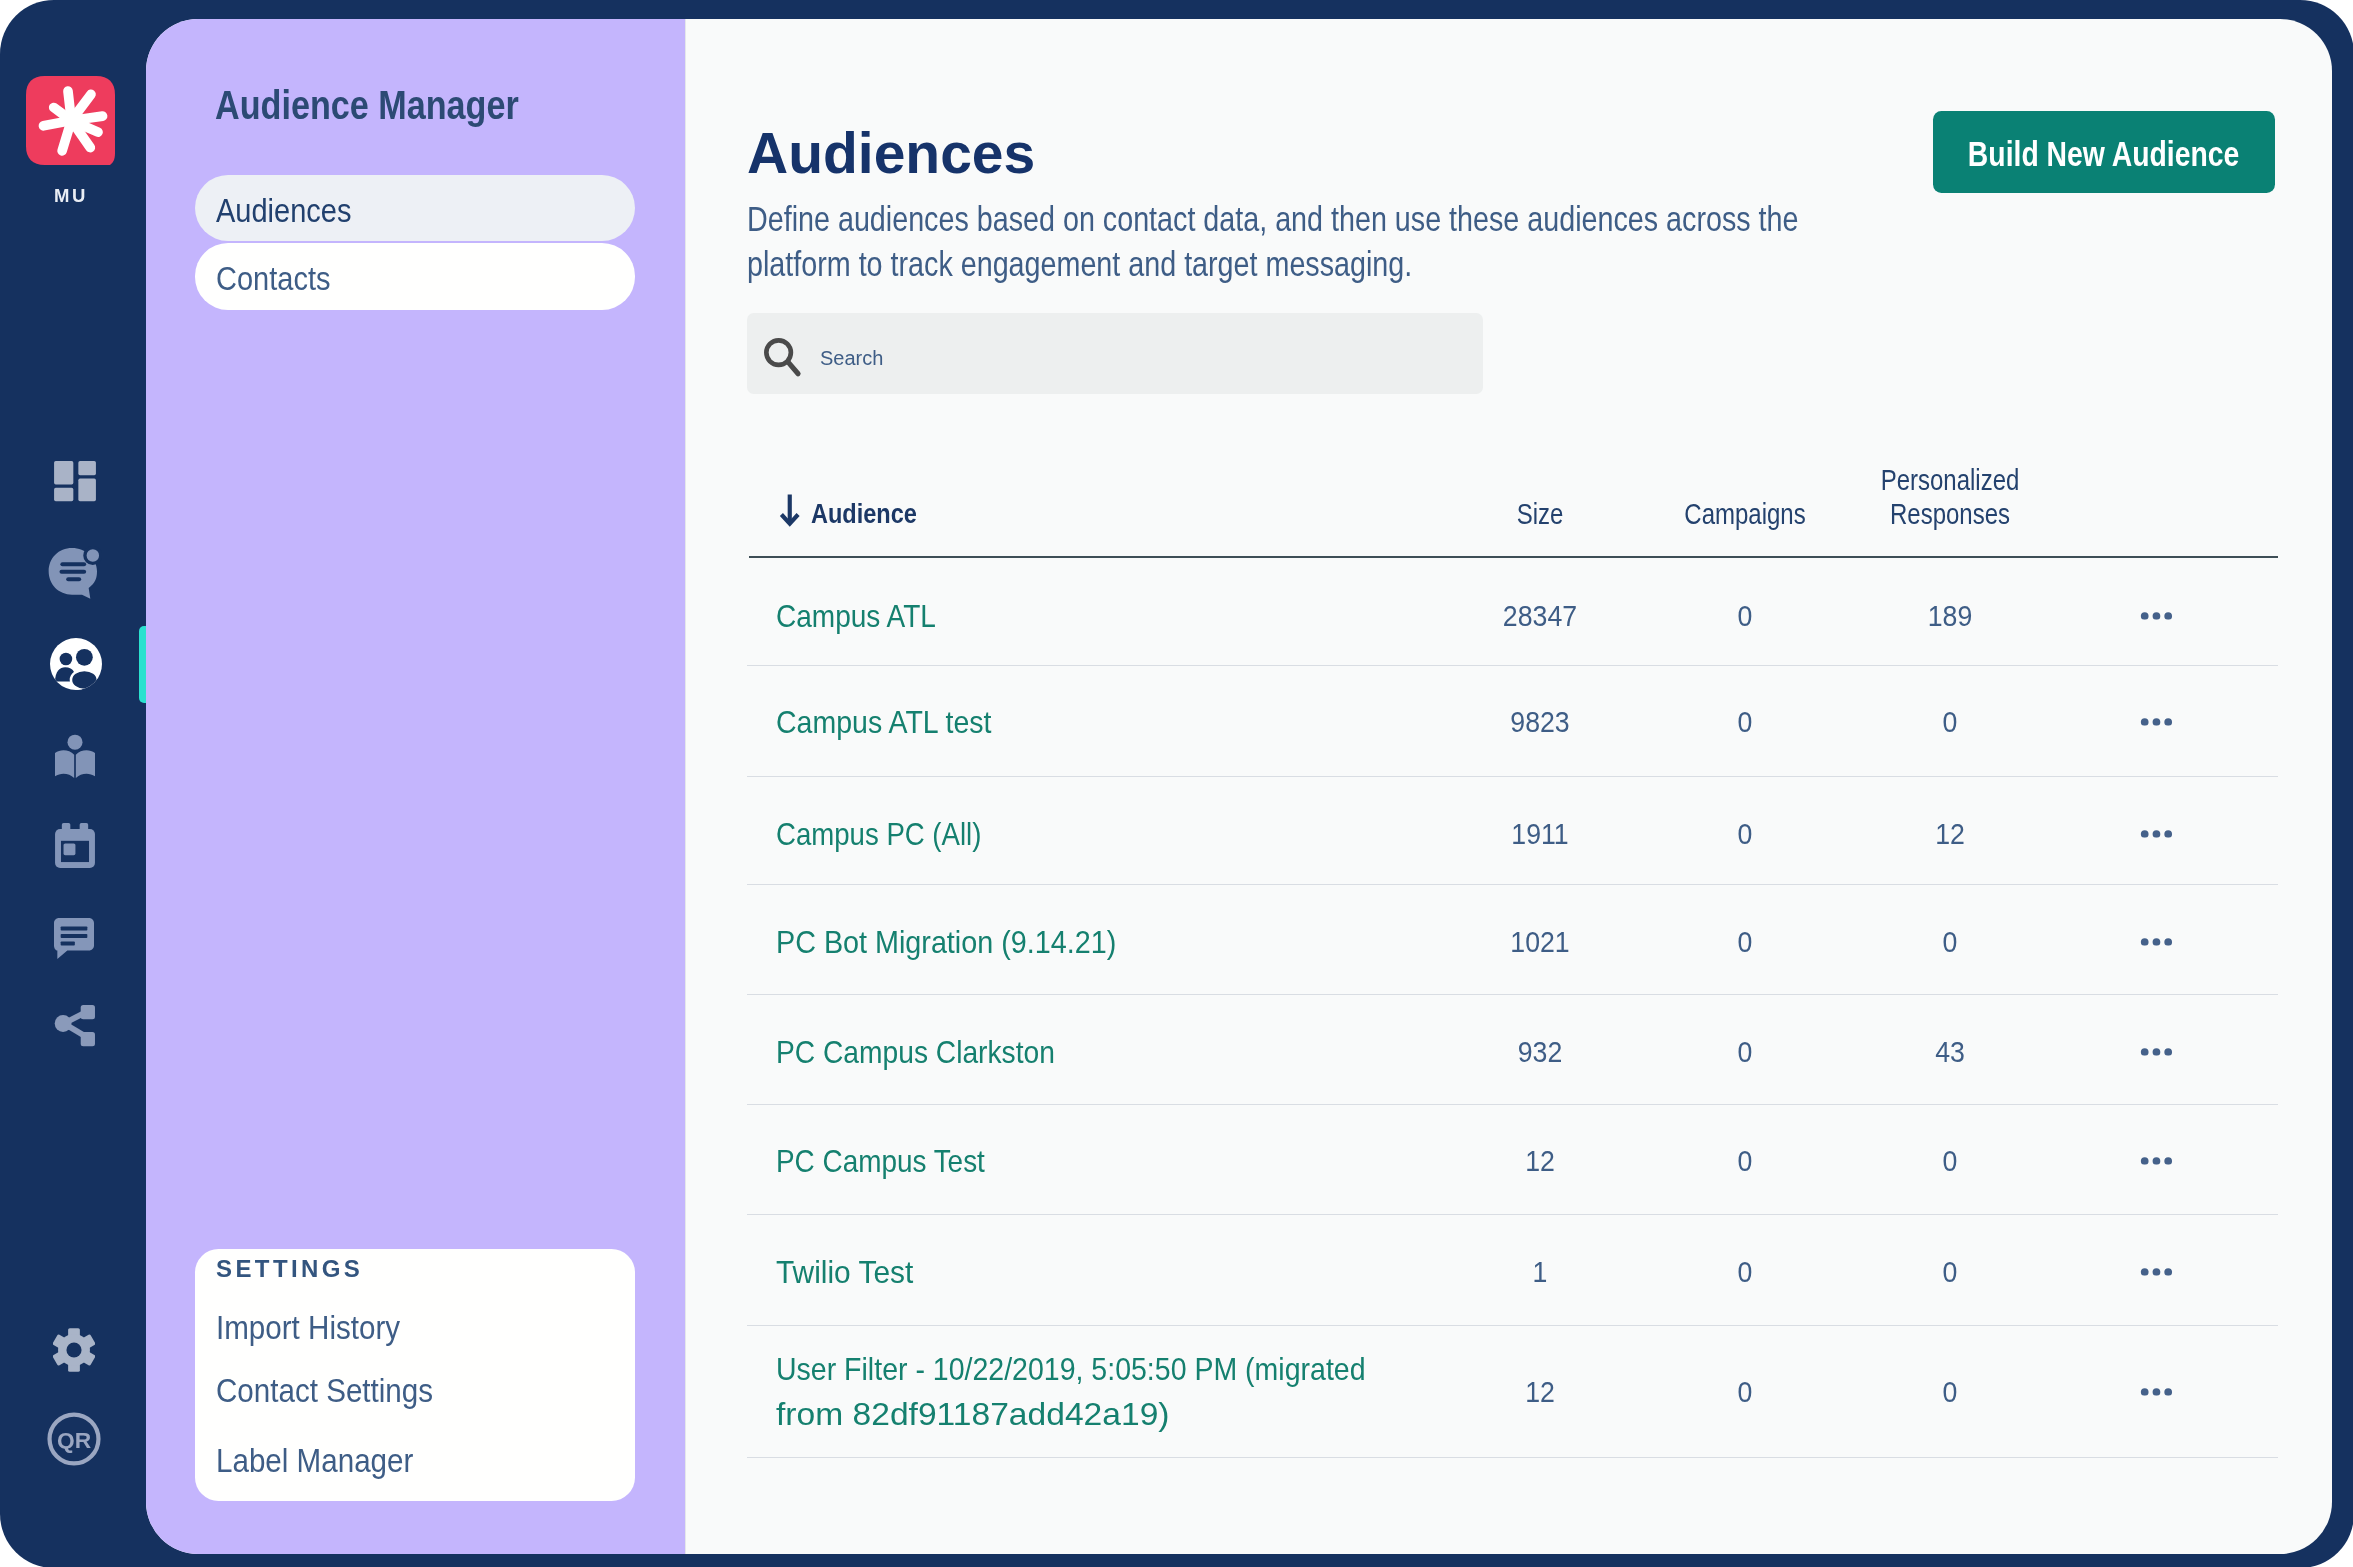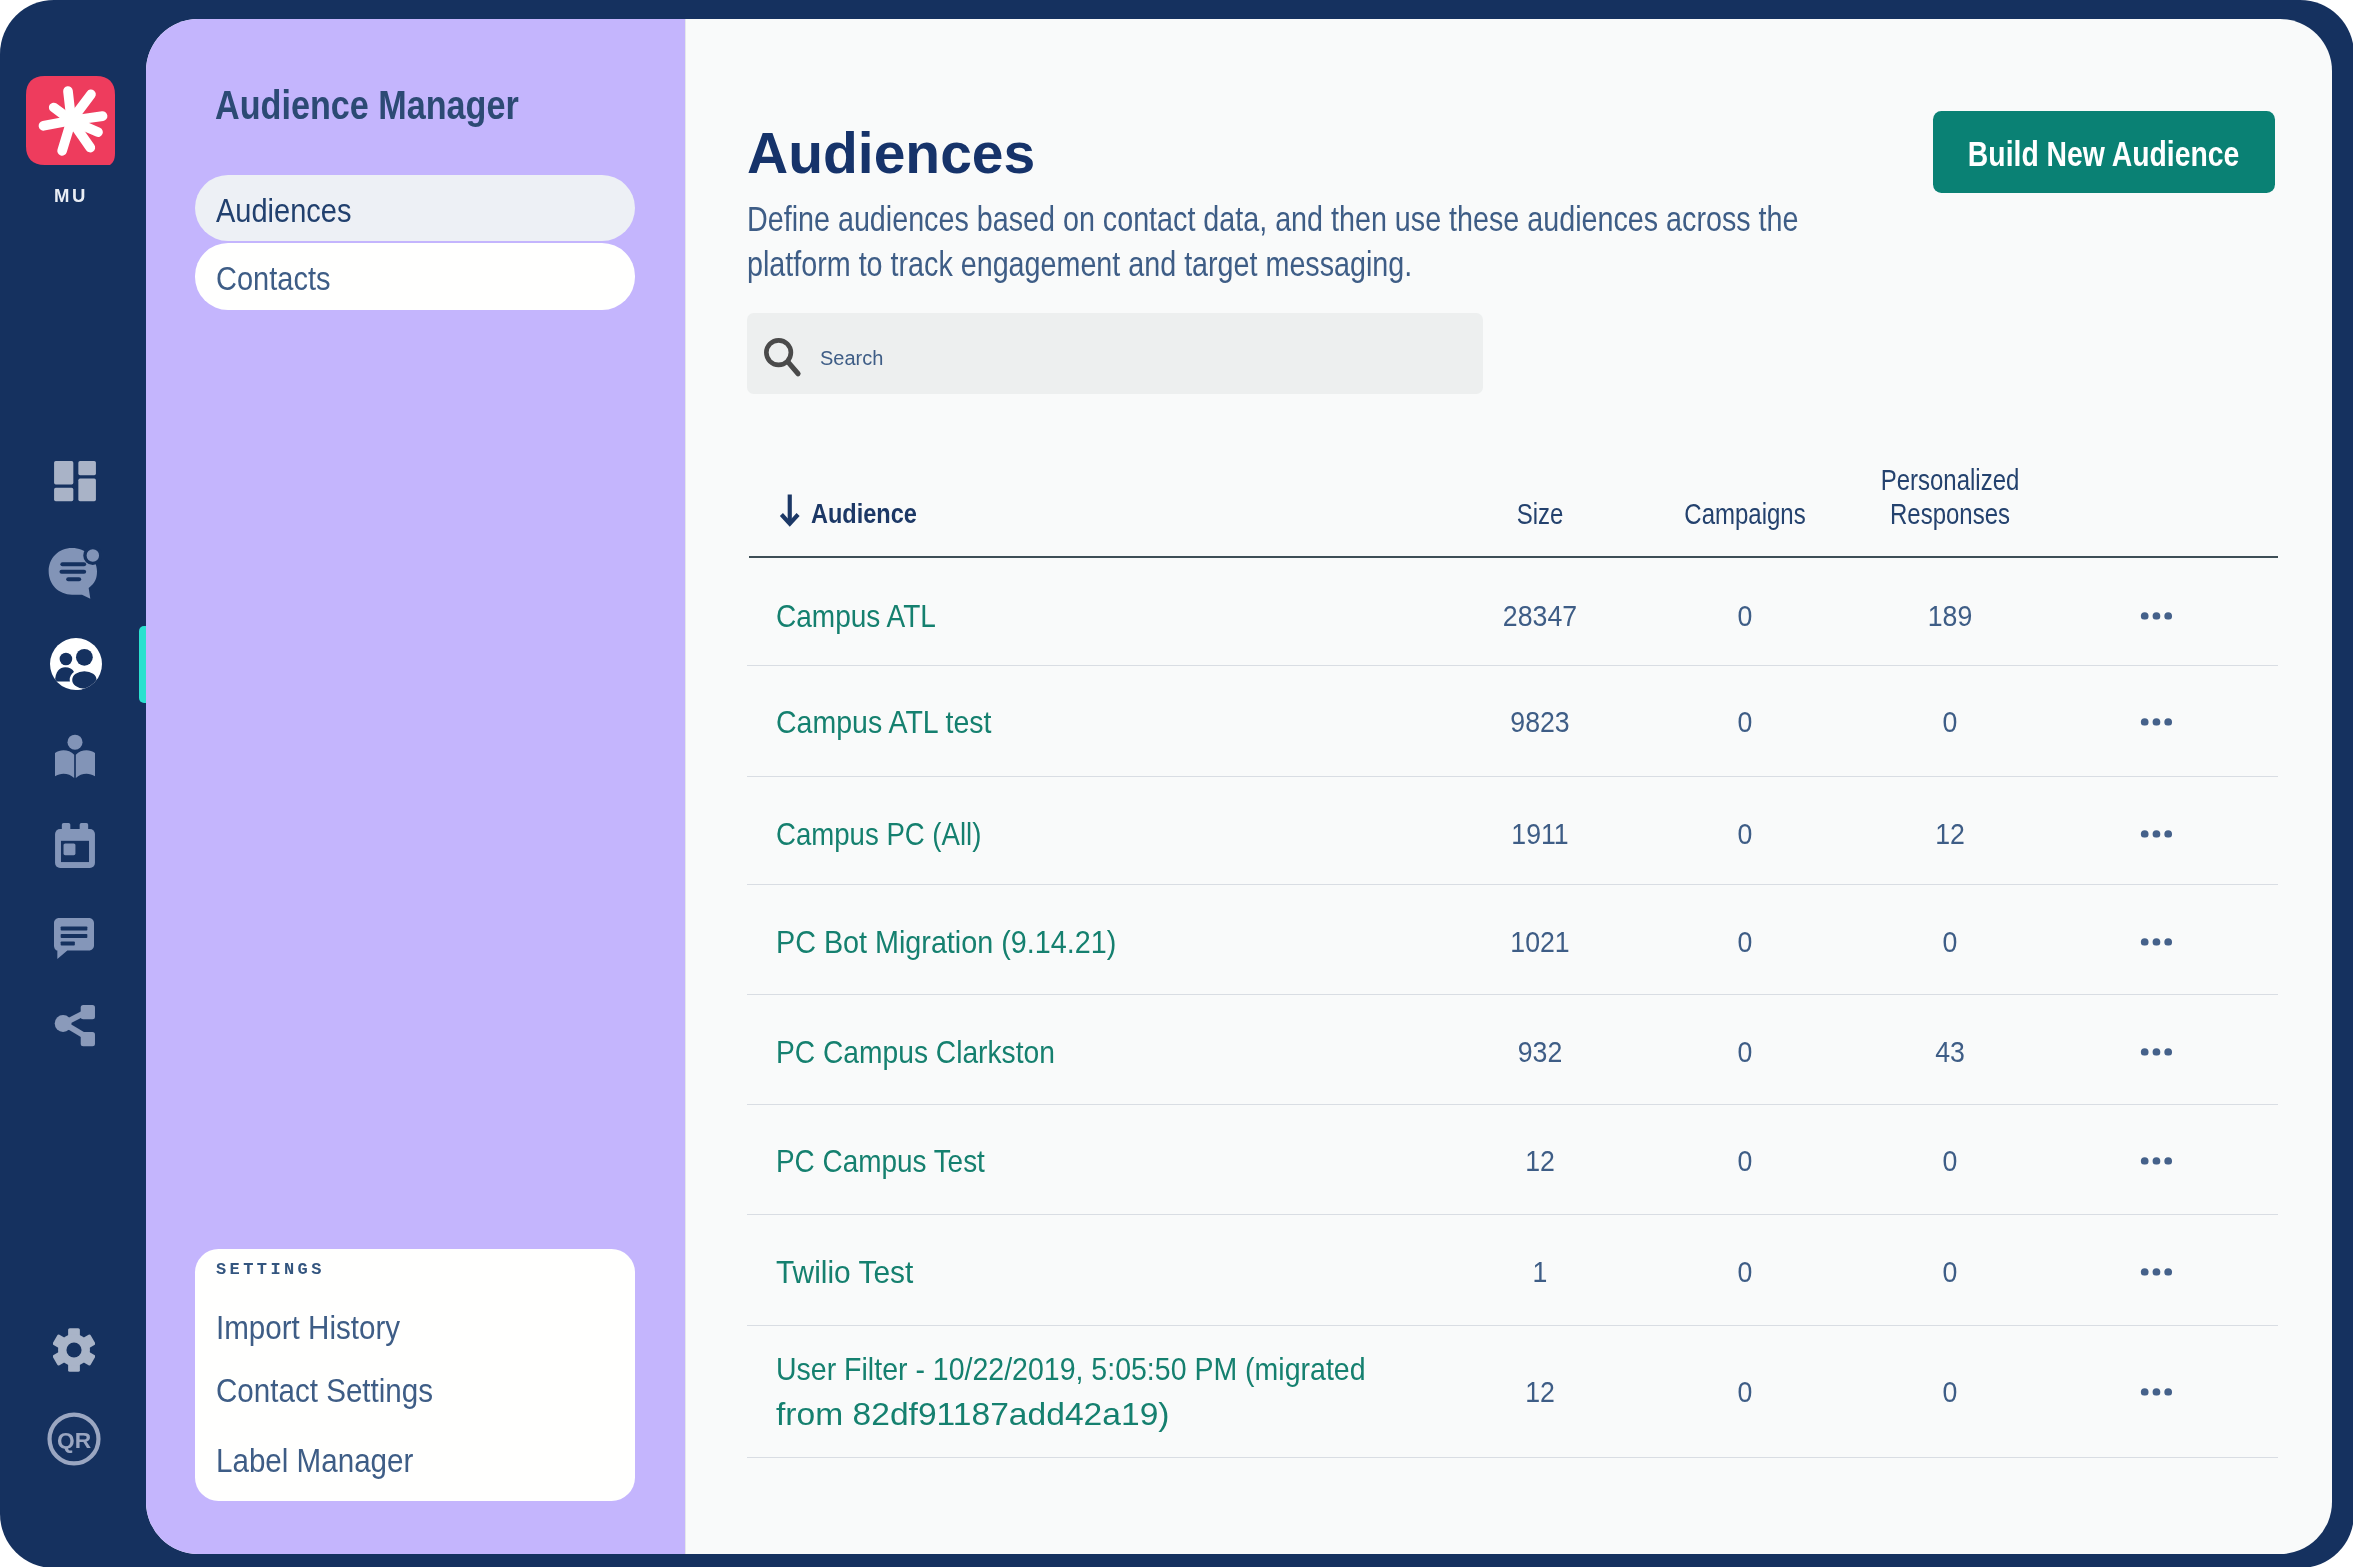--- a/index.html
+++ b/index.html
@@ -9,21 +9,21 @@
   .side{position:absolute;left:0;top:0;width:539px;height:100%;background:#c4b5fd;border-right:1.7px solid #e5e7ea;}
   .abs{position:absolute;}
   .cxy{transform:translate(-50%,-50%);}
   .logo{position:absolute;left:26px;top:76px;width:89px;height:89px;}
   .mu{position:absolute;left:71px;top:196px;color:#e9edf4;font-weight:bold;font-size:18.5px;letter-spacing:2.5px;}
   .tealbar{position:absolute;left:139px;top:626px;width:7.6px;height:77px;background:#2ae1cf;border-radius:5px 0 0 5px;}
   .sideTitle{position:absolute;left:69px;top:64px;font-size:40px;font-weight:bold;color:#2c4a74;transform:scaleX(0.854);transform-origin:0 0;white-space:nowrap;}
   .pill{position:absolute;left:49px;width:440px;border-radius:33px;}
   .pillTxt{font-size:34px;transform-origin:0 50%;white-space:nowrap;}
   .setw{position:absolute;left:49px;top:1230px;width:440px;height:252px;background:#fffffe;border-radius:23.5px;}
-  .settingsLbl{position:absolute;left:70px;top:1250px;transform:translateY(-50%);font-size:17px;font-weight:bold;letter-spacing:3.4px;color:#33557f;font-family:Liberation Mono, monospace;}
+  .settingsLbl{position:absolute;left:70px;top:1250px;transform:translateY(-50%);font-size:24px;font-weight:bold;letter-spacing:3.4px;color:#33557f;}
   .sideItem{position:absolute;left:70px;transform:translateY(-50%) scaleX(0.87);transform-origin:0 50%;font-size:34px;color:#3e5d86;white-space:nowrap;}
   .h1{position:absolute;left:601px;top:106px;font-size:57px;font-weight:bold;color:#16336a;line-height:57px;}
   .para{position:absolute;left:601px;top:177px;font-size:35px;line-height:45px;color:#3e5d86;transform:scaleX(0.82);transform-origin:0 0;white-space:nowrap;}
   .btn{position:absolute;left:1787px;top:92px;width:342px;height:82px;background:#0a8174;border-radius:8.4px;color:#ffffff;font-size:34px;font-weight:bold;display:flex;align-items:center;justify-content:center;}
   .search{position:absolute;left:601px;top:294px;width:736px;height:81px;background:#edefef;border-radius:6.7px;}
   .searchTxt{position:absolute;left:640px;top:339px;transform:translateY(-50%);font-size:20px;color:#3e5d86;margin-left:34px;}
   .thead{font-size:30px !important;color:#24426e !important;transform:translate(-50%,-50%) scaleX(0.8) !important;white-space:nowrap;}
   .thAud{position:absolute;left:665px;top:495px;transform:translateY(-50%) scaleX(0.84);transform-origin:0 50%;font-weight:bold;color:#1c3866;font-size:28px;white-space:nowrap;}
   .rule{position:absolute;left:603px;top:537px;width:1529px;height:2.5px;background:#3e4e56;}
   .sep{position:absolute;left:601px;width:1531px;height:0.8px;background:#d9dde3;}

